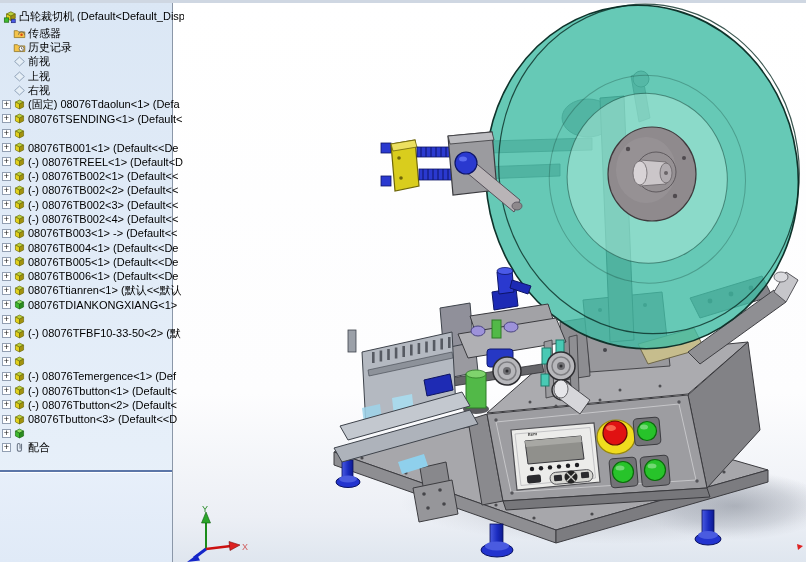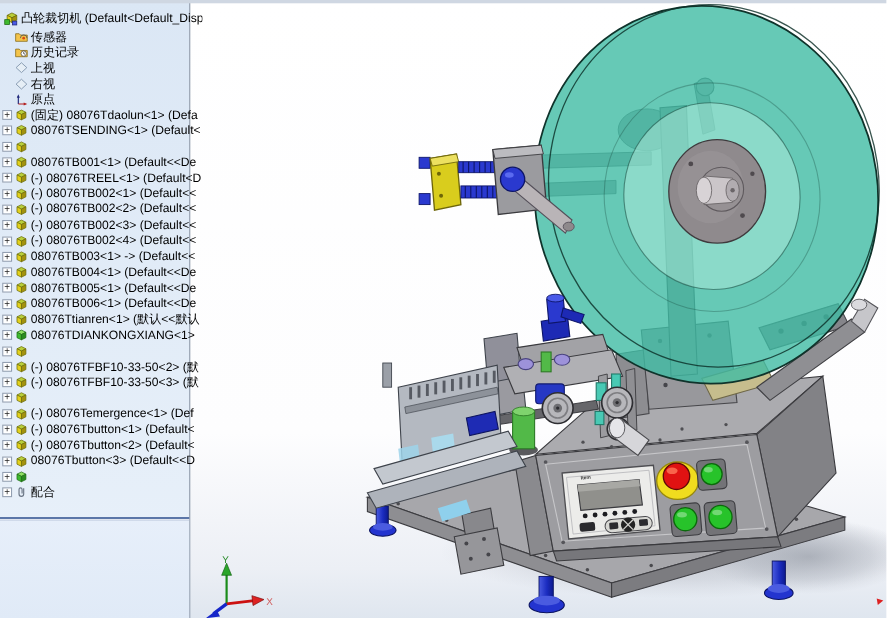--- a/index.html
+++ b/index.html
@@ -425,37 +425,37 @@
     <svg class="tico">
             <use href="#sym-history-folder"></use>
           </svg>
     <span class="lbl">历史记录</span>
   </div>
         <div class="tree-row">
     <span class="expander hidden">+</span>
     <svg class="tico">
             <use href="#sym-plane"></use>
           </svg>
+    <span class="lbl">前视</span>
+  </div>
+        <div class="tree-row">
+    <span class="expander hidden">+</span>
+    <svg class="tico">
+            <use href="#sym-plane"></use>
+          </svg>
     <span class="lbl">上视</span>
   </div>
         <div class="tree-row">
     <span class="expander hidden">+</span>
     <svg class="tico">
             <use href="#sym-plane"></use>
           </svg>
     <span class="lbl">右视</span>
   </div>
         <div class="tree-row">
-    <span class="expander hidden">+</span>
-    <svg class="tico">
-            <use href="#sym-origin"></use>
-          </svg>
-    <span class="lbl">原点</span>
-  </div>
-        <div class="tree-row">
     <span class="expander">+</span>
     <svg class="tico">
             <use href="#sym-part"></use>
           </svg>
     <span class="lbl">(固定) 08076Tdaolun&lt;1&gt; (Defa</span>
   </div>
         <div class="tree-row">
     <span class="expander">+</span>
     <svg class="tico">
             <use href="#sym-part"></use>
@@ -563,21 +563,20 @@
     <svg class="tico">
             <use href="#sym-part"></use>
           </svg>
     <span class="lbl">(-) 08076TFBF10-33-50&lt;2&gt; (默</span>
   </div>
         <div class="tree-row">
     <span class="expander">+</span>
     <svg class="tico">
             <use href="#sym-part"></use>
           </svg>
-    <span class="lbl">(-) 08076TFBF10-33-50&lt;3&gt; (默</span>
   </div>
         <div class="tree-row">
     <span class="expander">+</span>
     <svg class="tico">
             <use href="#sym-part"></use>
           </svg>
   </div>
         <div class="tree-row">
     <span class="expander">+</span>
     <svg class="tico">

